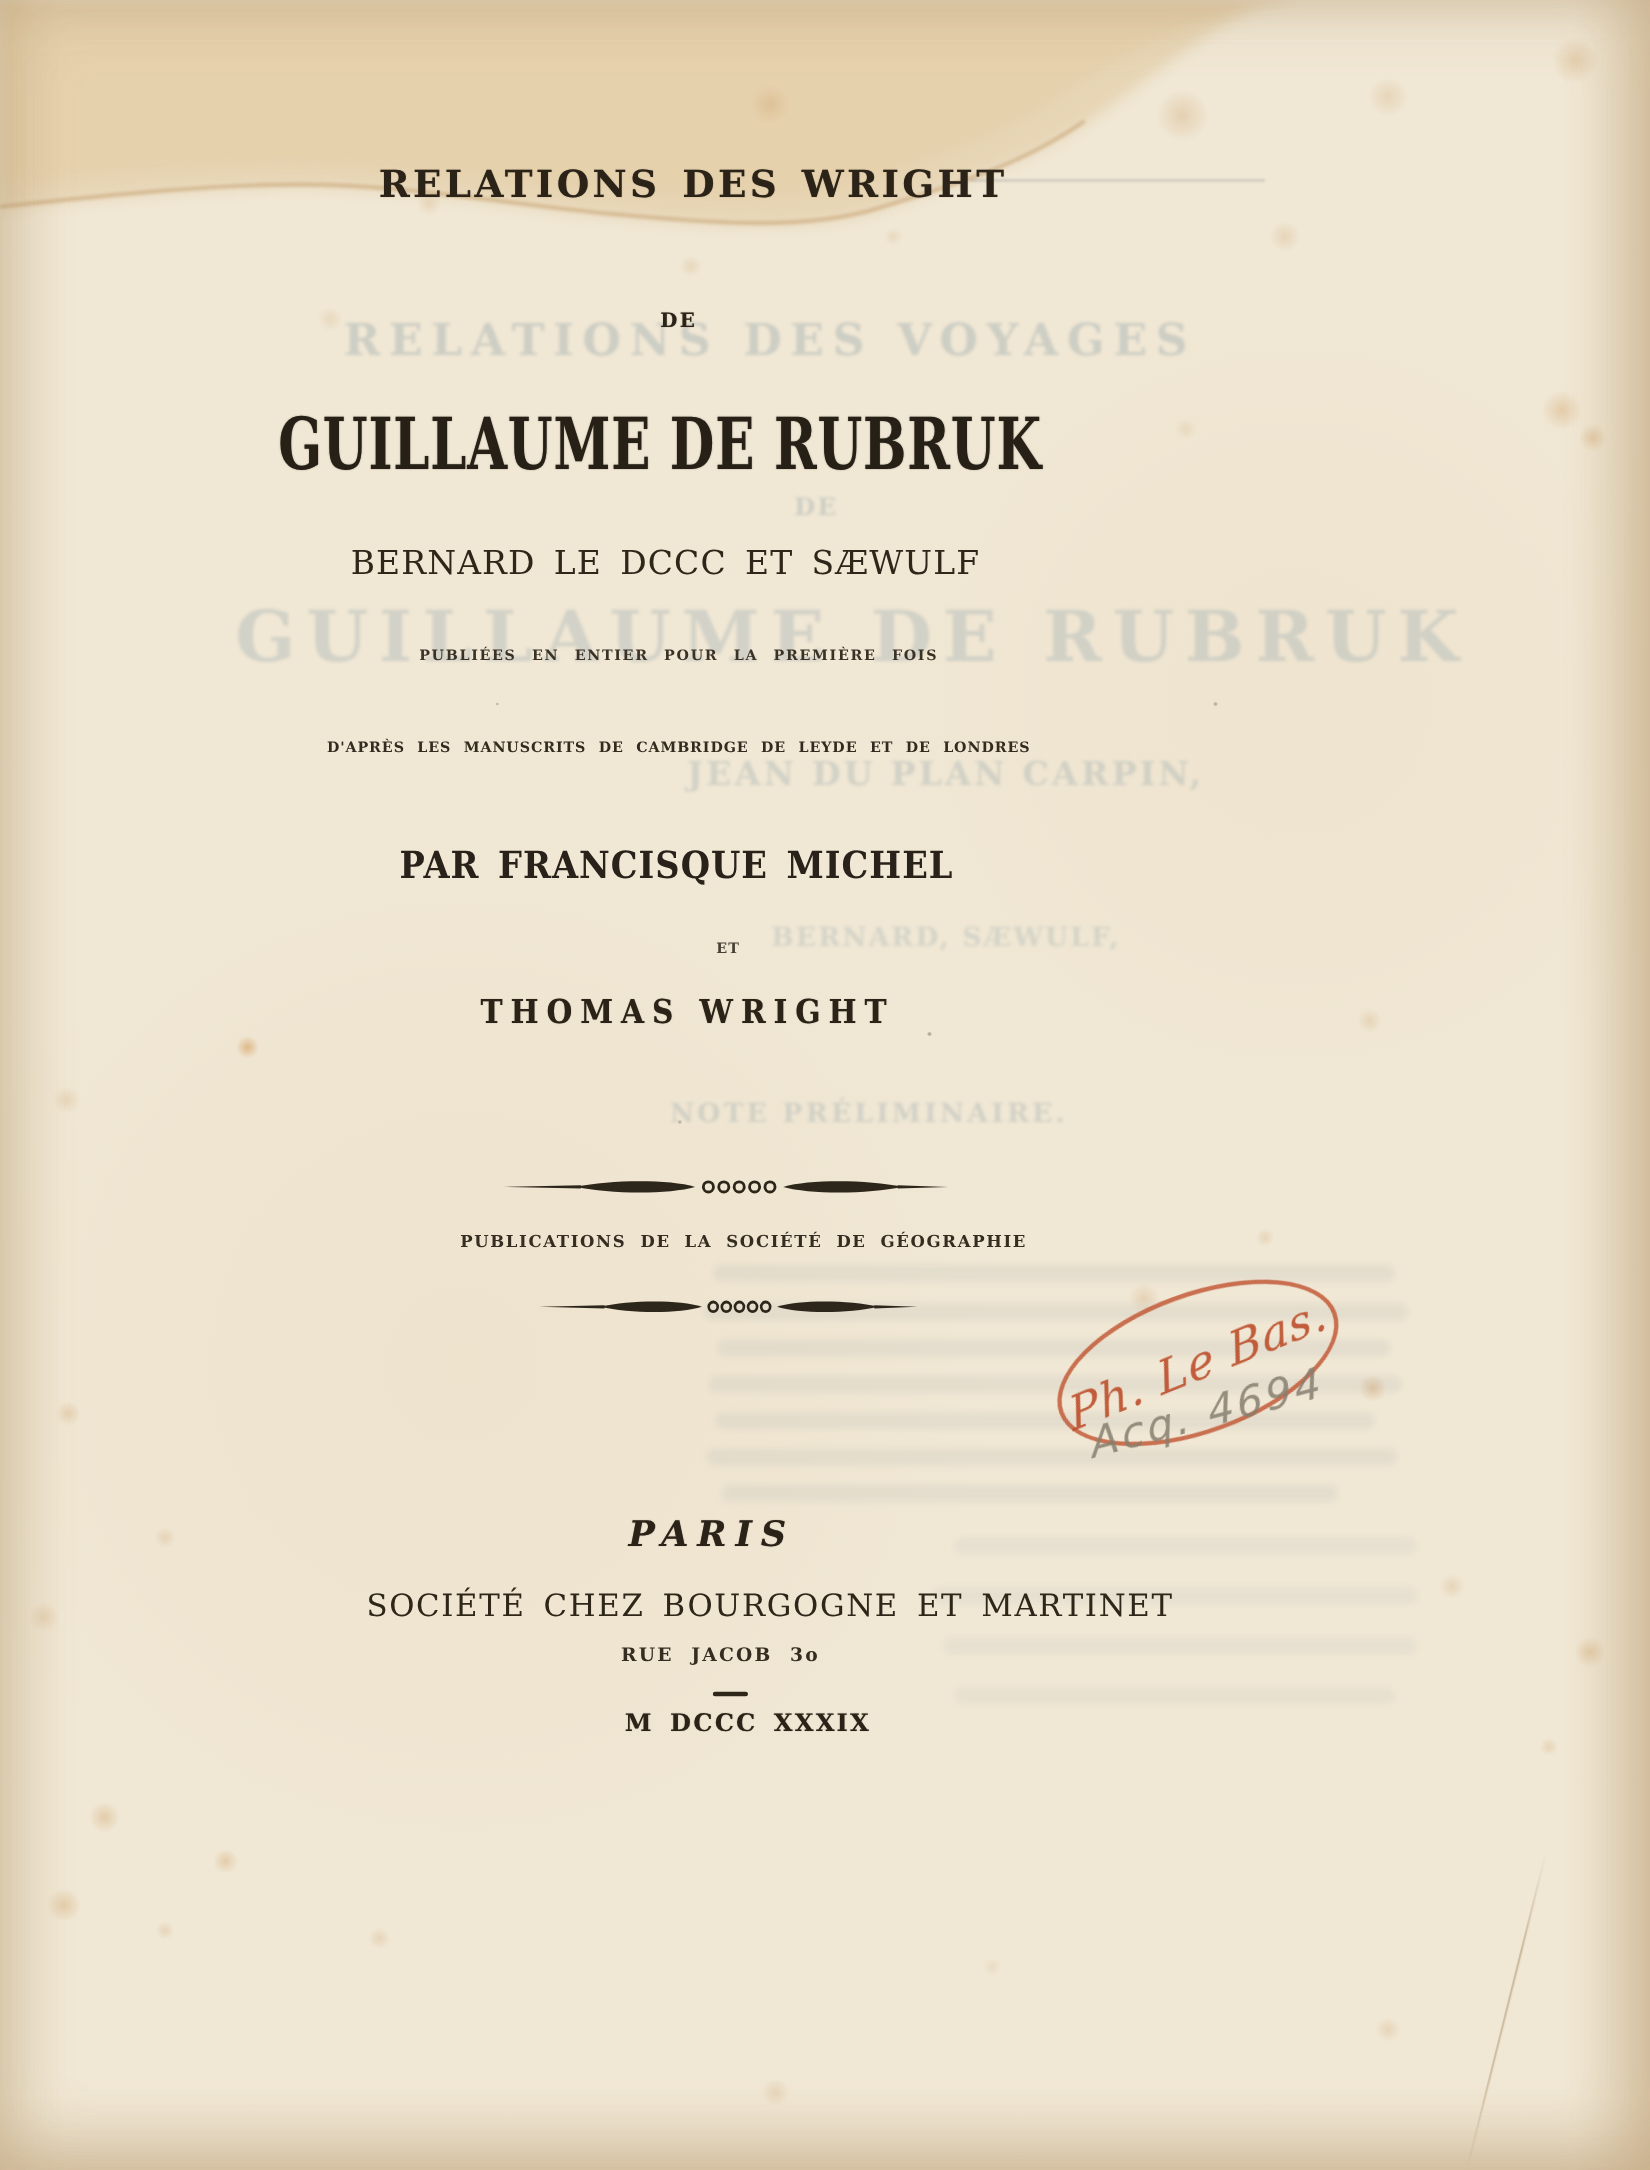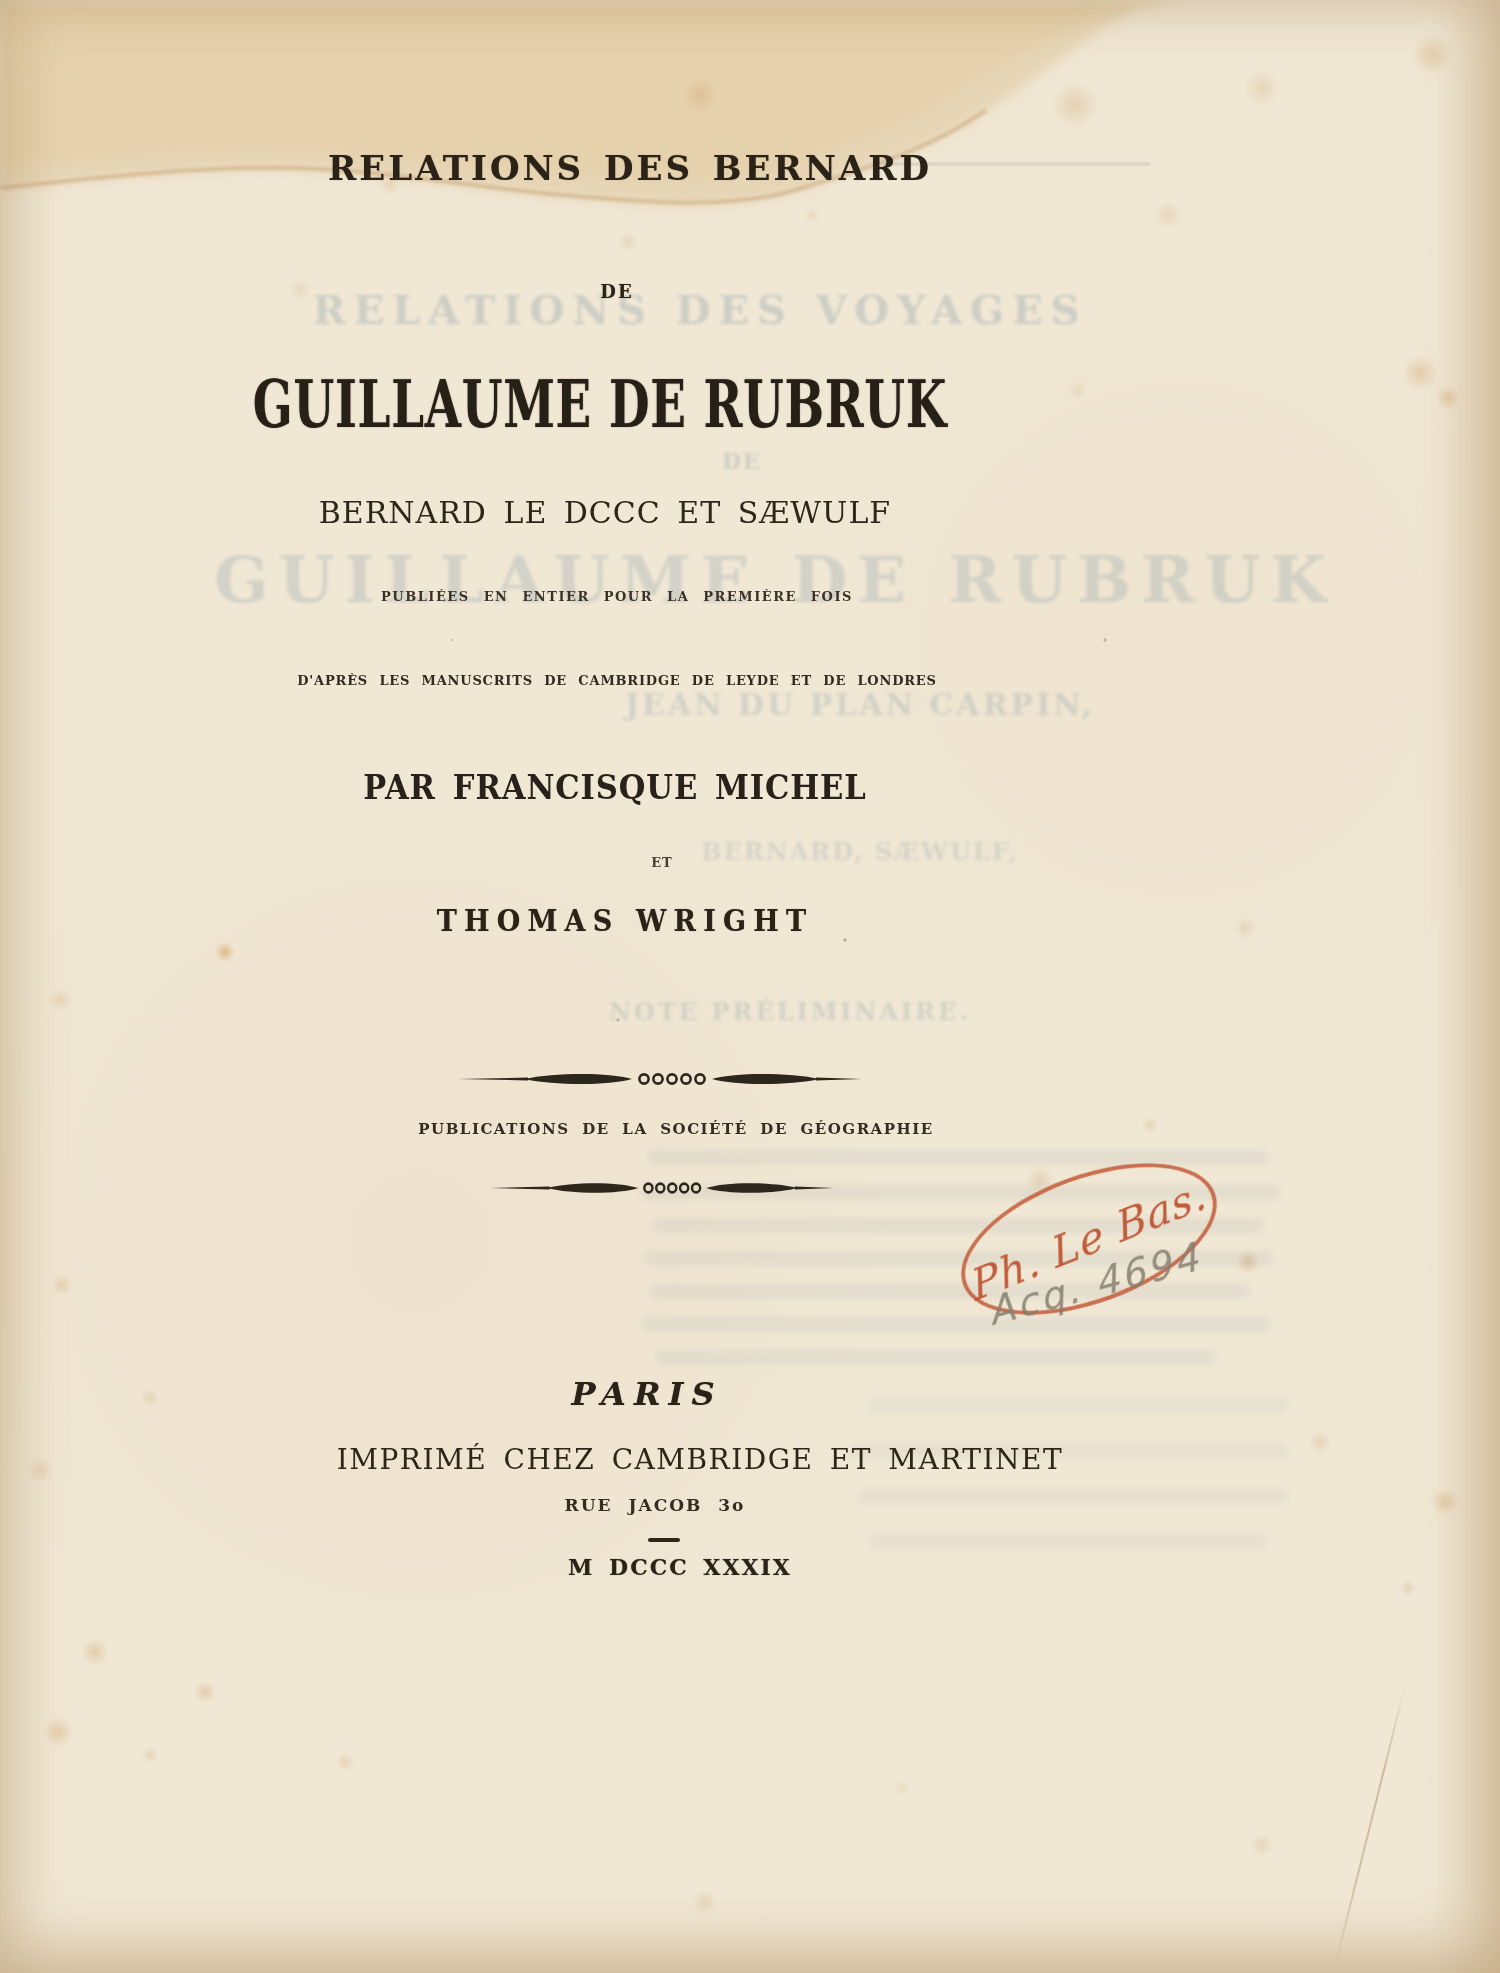--- a/index.html
+++ b/index.html
@@ -142,21 +142,21 @@
   <div class="abs smudge" style="top:1218px;left:652px;width:612px;"></div>
   <div class="abs smudge" style="top:1251px;left:644px;width:630px;"></div>
   <div class="abs smudge" style="top:1284px;left:650px;width:600px;"></div>
   <div class="abs smudge" style="top:1317px;left:642px;width:628px;"></div>
   <div class="abs smudge" style="top:1350px;left:656px;width:560px;"></div>
   <div class="abs smudge" style="top:1398px;left:868px;width:420px;opacity:.8;"></div>
   <div class="abs smudge" style="top:1443px;left:848px;width:440px;opacity:.8;"></div>
   <div class="abs smudge" style="top:1489px;left:858px;width:430px;opacity:.8;"></div>
   <div class="abs smudge" style="top:1534px;left:868px;width:400px;opacity:.7;"></div>
 
-  <div class="abs line ink half-title">RELATIONS DES BERNARD</div>
+  <div class="abs line ink half-title">RELATIONS DES WRIGHT</div>
   <div class="abs line ink conn-de">DE</div>
   <div class="abs line main-title">GUILLAUME DE RUBRUK</div>
   <div class="abs line subtitle">BERNARD LE DCCC ET SÆWULF</div>
   <div class="abs line edition">PUBLIÉES EN ENTIER POUR LA PREMIÈRE FOIS</div>
   <div class="abs line sources">D'APRÈS LES MANUSCRITS DE CAMBRIDGE DE LEYDE ET DE LONDRES</div>
   <div class="abs line byline">PAR FRANCISQUE MICHEL</div>
   <div class="abs line conn-et">ET</div>
   <div class="abs line ink editor2">THOMAS WRIGHT</div>
 
   <svg class="abs orn" style="top:1068px;left:458px;" width="404" height="22" viewBox="0 0 404 22">
@@ -188,19 +188,19 @@
       <polygon points="358,9.4 404,11 358,12.6"></polygon>
     </g>
   </svg>
 
   <div class="abs stamp">
     <span class="stamp-text">Ph. Le Bas.</span>
   </div>
   <div class="abs pencil">Acq. 4694</div>
 
   <div class="abs line ink city">PARIS</div>
-  <div class="abs line printer">IMPRIMÉ CHEZ CAMBRIDGE ET MARTINET</div>
+  <div class="abs line printer">SOCIÉTÉ CHEZ BOURGOGNE ET MARTINET</div>
   <div class="abs line address">RUE JACOB 3o</div>
   <div class="abs imprint-rule"></div>
   <div class="abs line ink year">M DCCC XXXIX</div>
 
   <div class="abs crease"></div>
 </div>
 
 </body></html>

